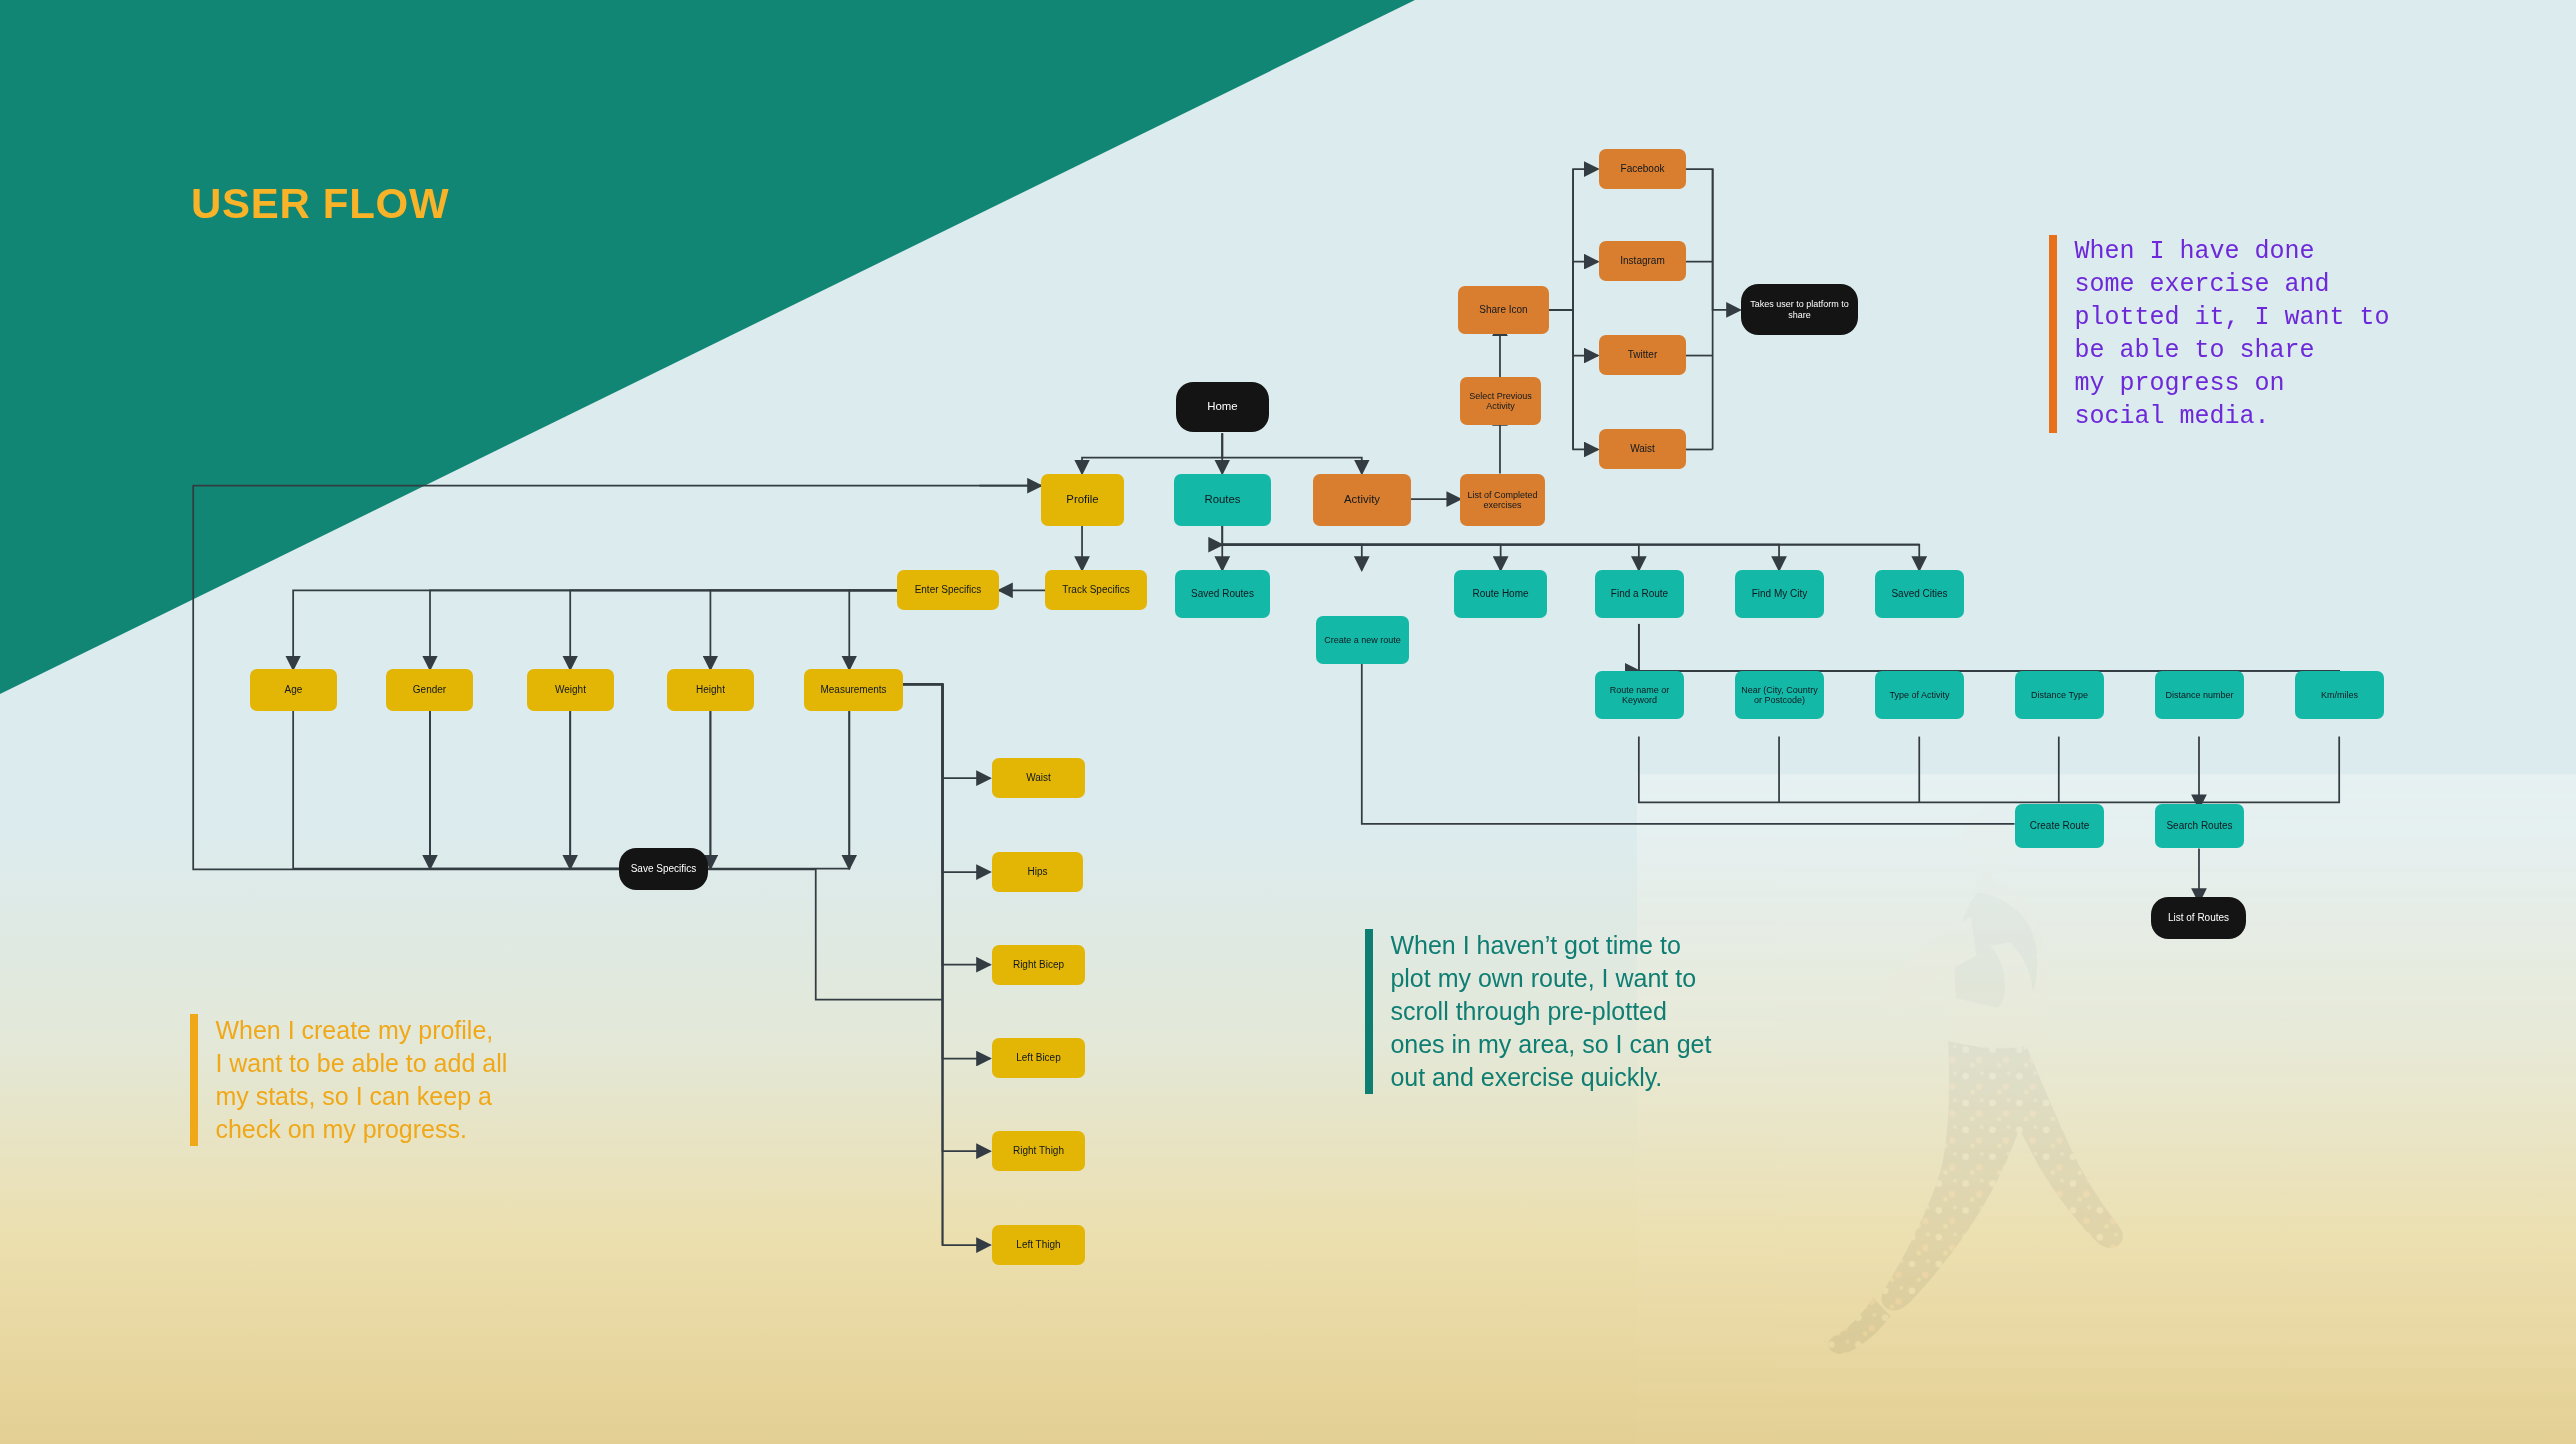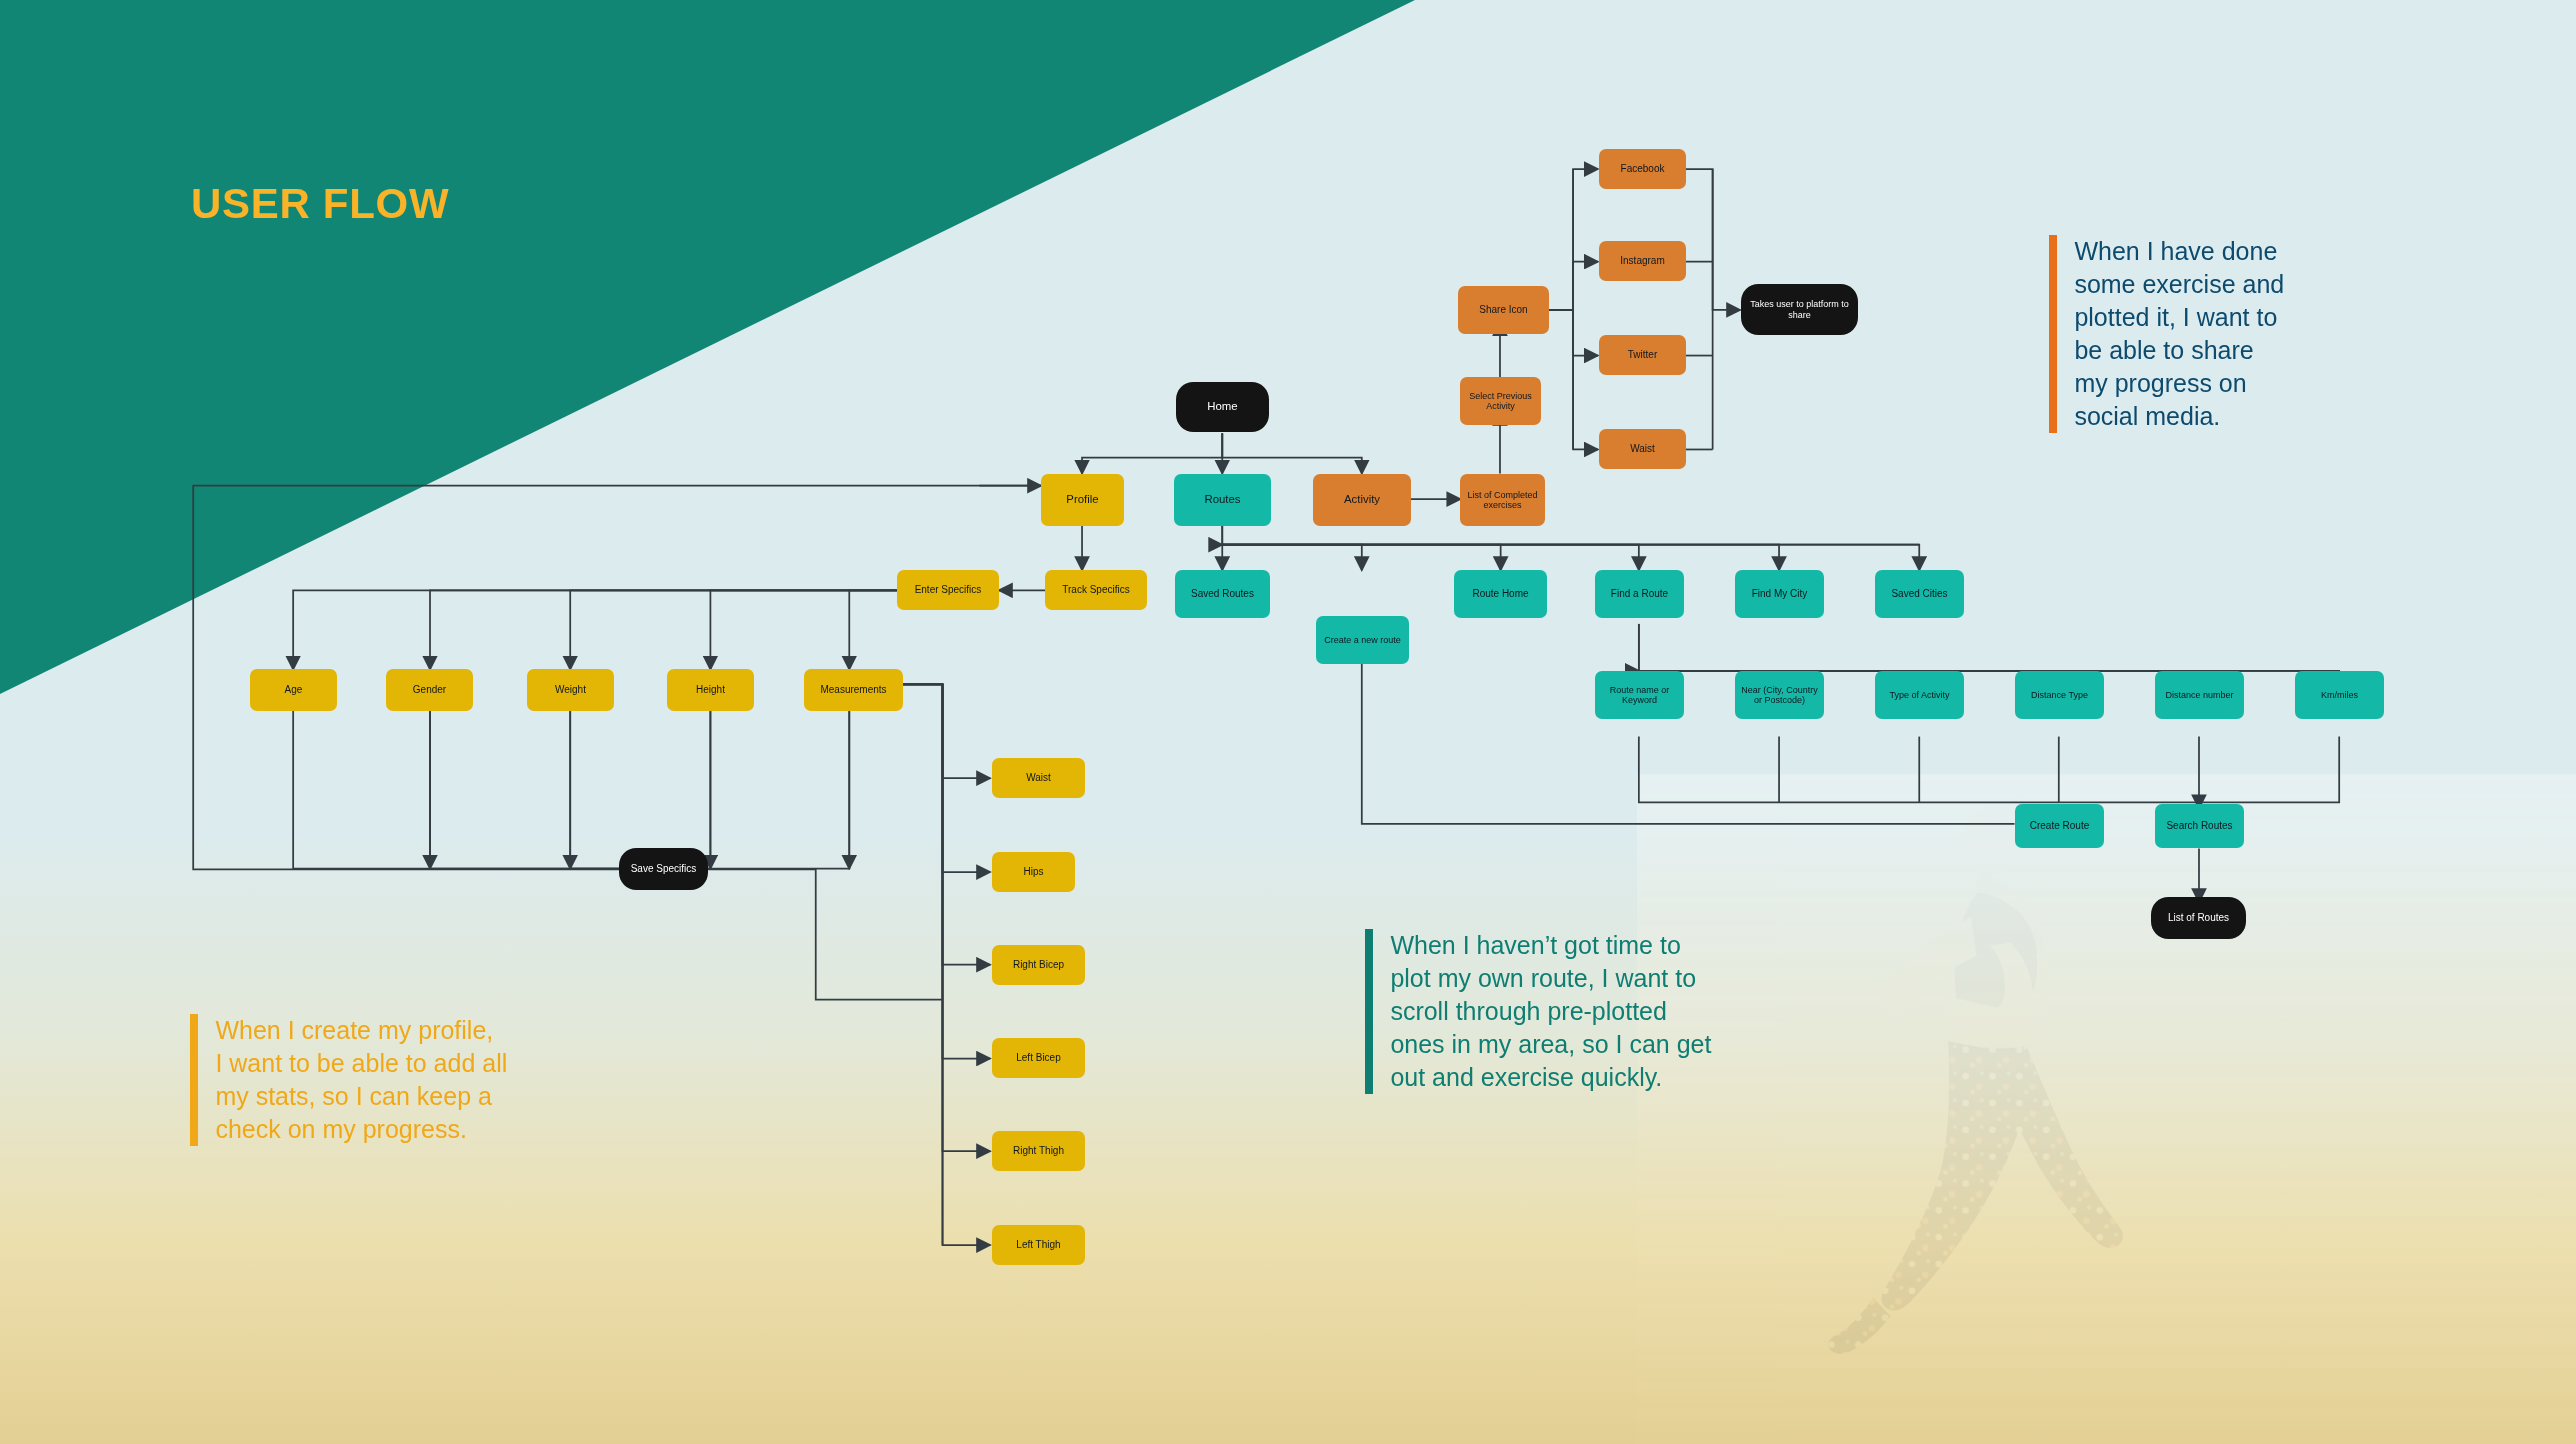--- a/index.html
+++ b/index.html
@@ -41,21 +41,21 @@
   .node.orange{background:#d97d2e;}
   .node.black{background:#141414;color:#ffffff;border-radius:17.4px;}
   .node.small{font-size:10px;}
   .node.tiny{font-size:9px;}
 
   
   .quote{position:absolute;display:flex;}
   .quote .bar{width:8px;flex:0 0 8px;margin-right:17.4px;}
   .quote .txt{font-size:25px;line-height:1.32;white-space:pre-line;font-weight:400;}
   .q-orange .bar{background:#e8701a;}
-  .q-orange .txt{color:#0c4a6e;}
+  .q-orange .txt{color:#6d28d9;font-family:Liberation Mono, monospace;}
   .q-teal .bar{background:#0e7d72;}
   .q-teal .txt{color:#0e7d72;}
   .q-yellow .bar{background:#f0a818;}
   .q-yellow .txt{color:#f0a818;}
 
   svg.links{position:absolute;left:0;top:0;width:2576px;height:1445px;pointer-events:none;}
 </style>
 </head>
 <body>
 
@@ -232,21 +232,21 @@
   <div class="node yellow small" style="left:897px;top:570px;width:102px;height:40px;">Enter Specifics</div>
   <div class="node yellow small" style="left:1045px;top:570px;width:102px;height:40px;">Track Specifics</div>
 
   <div class="node yellow small" style="left:250px;top:669px;width:87px;height:42px;">Age</div>
   <div class="node yellow small" style="left:386px;top:669px;width:87px;height:42px;">Gender</div>
   <div class="node yellow small" style="left:527px;top:669px;width:87px;height:42px;">Weight</div>
   <div class="node yellow small" style="left:667px;top:669px;width:87px;height:42px;">Height</div>
   <div class="node yellow small" style="left:804px;top:669px;width:99px;height:42px;">Measurements</div>
 
   <div class="node yellow small" style="left:992px;top:758px;width:93px;height:40px;">Waist</div>
-  <div class="node yellow small" style="left:992px;top:852px;width:83px;height:40px;">Hips</div>
+  <div class="node yellow small" style="left:992px;top:852px;width:91px;height:40px;">Hips</div>
   <div class="node yellow small" style="left:992px;top:945px;width:93px;height:40px;">Right Bicep</div>
   <div class="node yellow small" style="left:992px;top:1038px;width:93px;height:40px;">Left Bicep</div>
   <div class="node yellow small" style="left:992px;top:1131px;width:93px;height:40px;">Right Thigh</div>
   <div class="node yellow small" style="left:992px;top:1225px;width:93px;height:40px;">Left Thigh</div>
 
   <div class="node teal small" style="left:1175px;top:570px;width:95px;height:48px;">Saved Routes</div>
   <div class="node teal tiny" style="left:1316px;top:570px;width:93px;height:48px;margin-top:46px;">Create a new route</div>
   <div class="node teal small" style="left:1454px;top:570px;width:93px;height:48px;">Route Home</div>
   <div class="node teal small" style="left:1595px;top:570px;width:89px;height:48px;">Find a Route</div>
   <div class="node teal small" style="left:1735px;top:570px;width:89px;height:48px;">Find My City</div>

